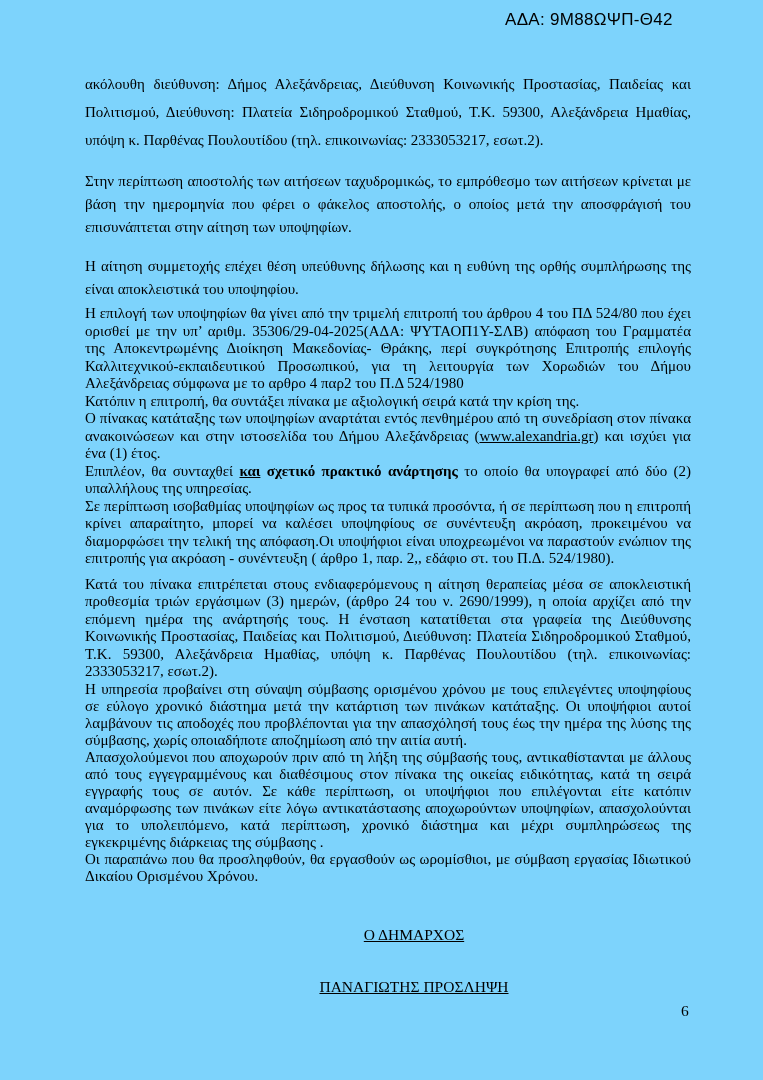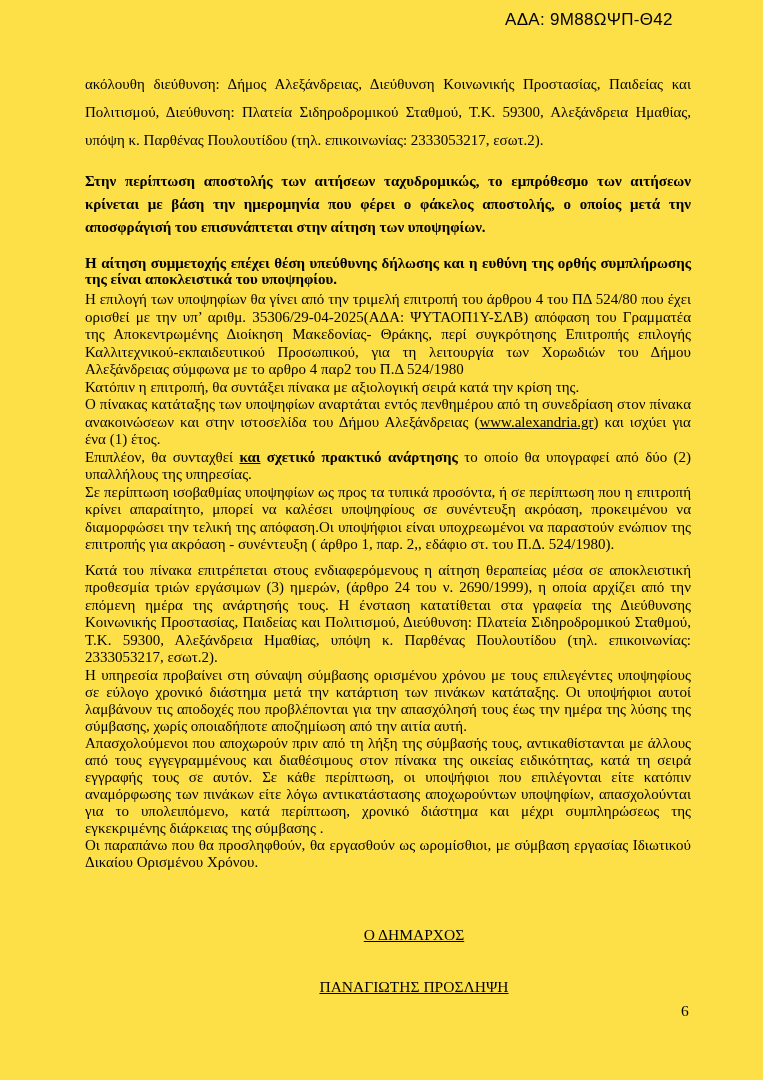--- a/index.html
+++ b/index.html
@@ -1,20 +1,20 @@
 <!DOCTYPE html>
 <html lang="el"><head>
 <meta charset="utf-8">
 <style>
   html, body { margin: 0; padding: 0; background: #ffffff; }
   .page {
     position: relative;
     width: 763px;
     height: 1080px;
-    background: #fde047;
+    background: #7dd3fc;
     color: #000000;
     font-family: "Liberation Serif", serif;
     overflow: hidden;
   }
   .ada {
     position: absolute;
     top: 10px;
     left: 505px;
     font-family: "Liberation Sans", sans-serif;
     font-size: 17px;
@@ -26,27 +26,27 @@
     left: 85px;
     top: 70px;
     width: 606px;
     font-size: 15px;
   }
   .content p, .content h2 { margin: 0; padding: 0; }
   .jst { text-align: justify; }
   .hd  { font-size: 15px; font-weight: bold; line-height: 19px; text-align: left; }
   .p-sp28  { line-height: 28px; }
   .p-sp23  { line-height: 23px; }
-  .p-sp185 { line-height: 16px; }
+  .p-sp185 { line-height: 23px; }
   .p-sel   { line-height: 17.5px; }
   .p-hire  { line-height: 17px; }
   .mt2  { margin-top: 2px !important; }
   .mt4  { margin-top: 4px !important; }
   .mt8  { margin-top: 8px !important; }
-  .mt16 { margin-top: 16px !important; font-weight: bold; }
+  .mt16 { margin-top: 16px !important; }
   .mt42 { margin-top: 42px !important; }
   .b { font-weight: bold; }
   .u { text-decoration: underline; }
   .doclink { color: #000000; text-decoration: underline; cursor: pointer; }
   .sig-title, .sig-name {
     position: absolute;
     left: 85px;
     width: 606px;
     text-align: center;
     padding-left: 52px;

